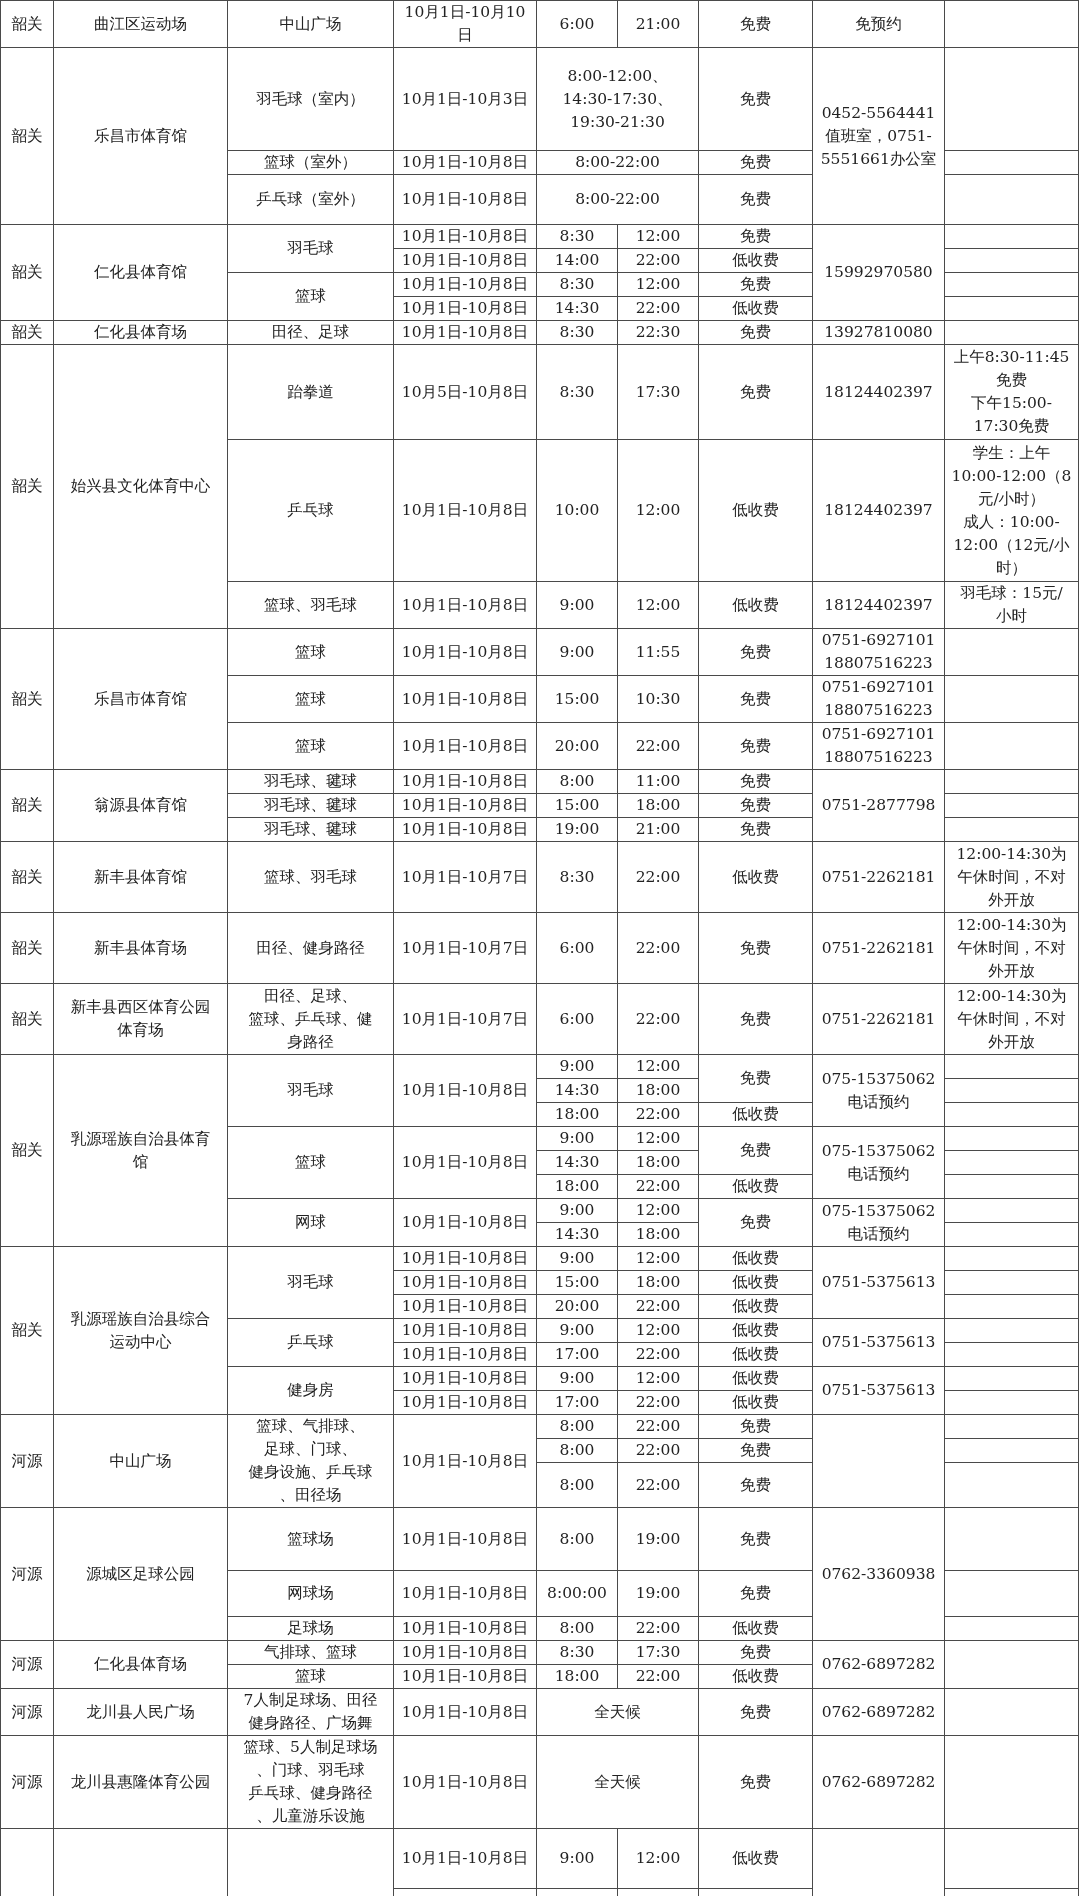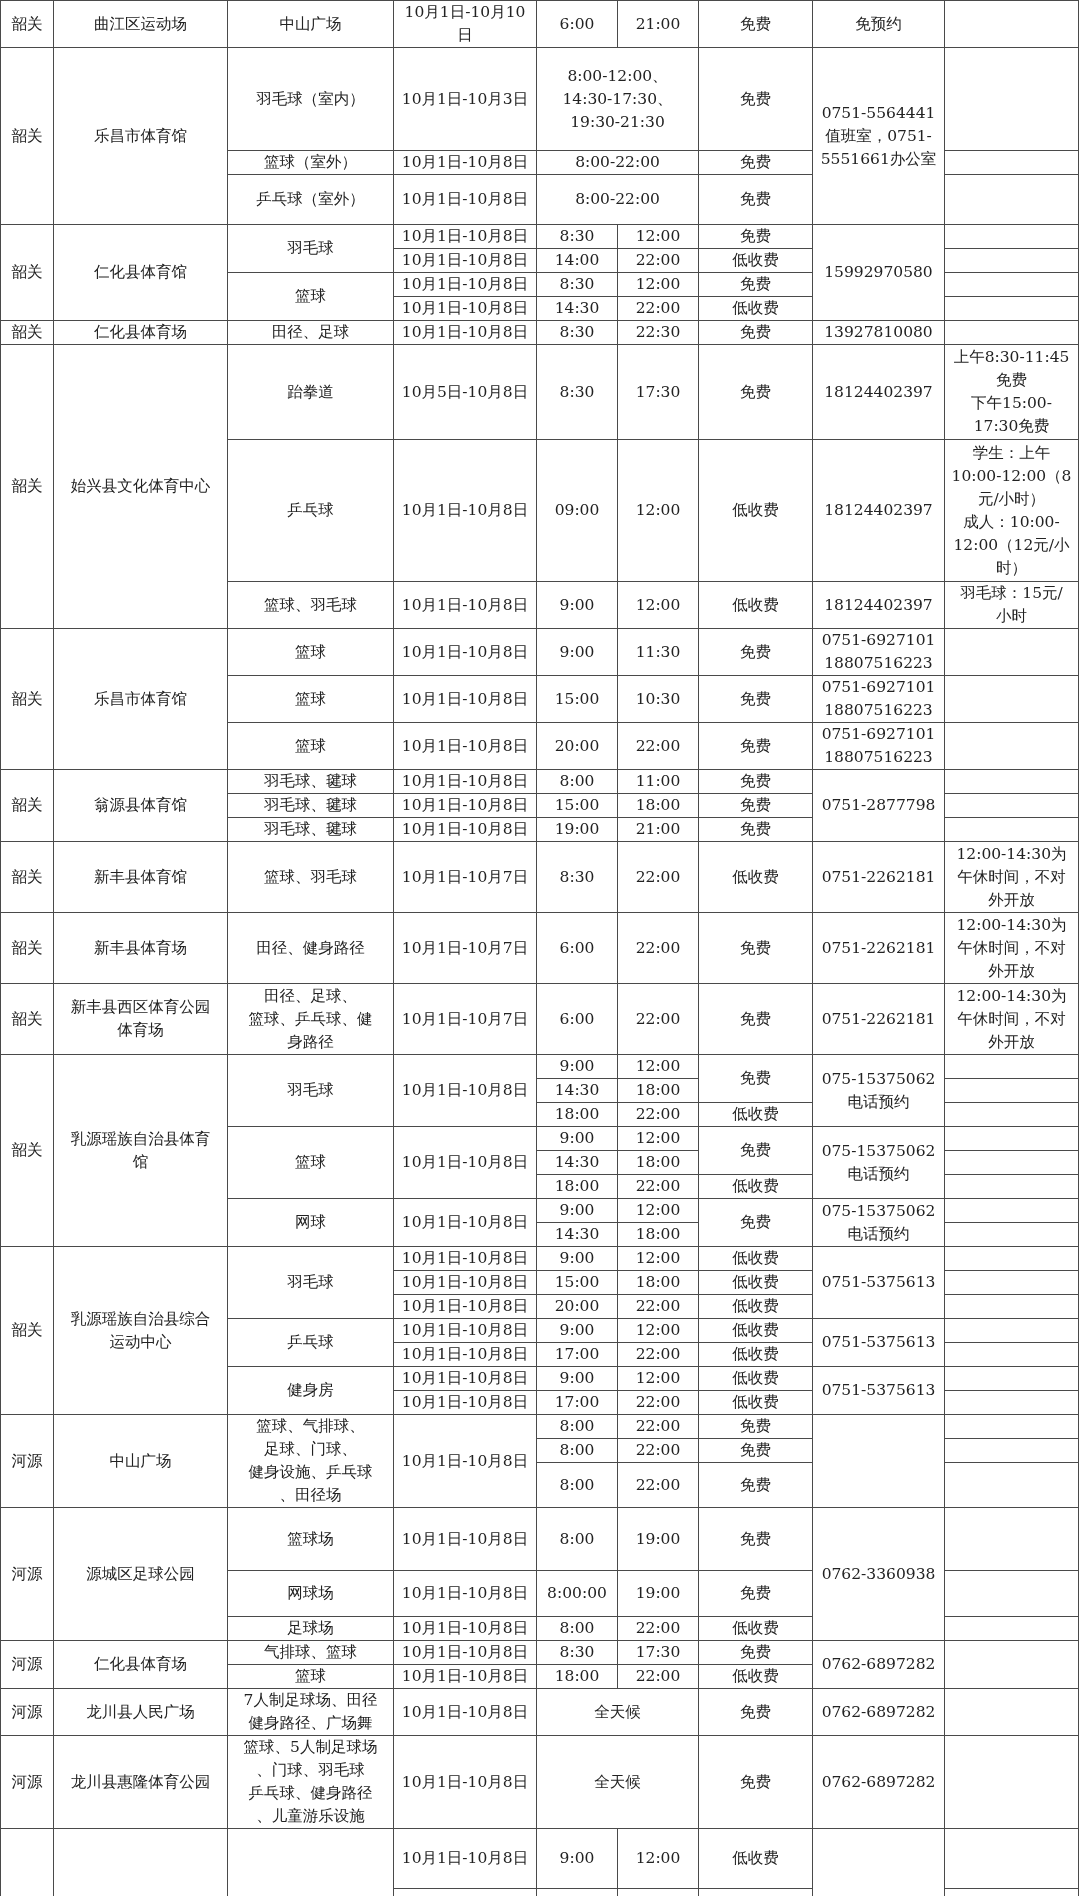--- a/index.html
+++ b/index.html
@@ -47,21 +47,21 @@
       </tr>
       <tr style="height: 103px;">
         <td rowspan="3">韶关</td>
         <td rowspan="3">乐昌市体育馆</td>
         <td>羽毛球（室内）</td>
         <td>10月1日-10月3日</td>
         <td colspan="2">8:00-12:00、
 14:30-17:30、
 19:30-21:30</td>
         <td>免费</td>
-        <td rowspan="3">0751-5564441
+        <td rowspan="3">0452-5564441
 值班室，0751-
 5551661办公室</td>
         <td></td>
       </tr>
       <tr style="height: 24px;">
         <td>篮球（室外）</td>
         <td>10月1日-10月8日</td>
         <td colspan="2">8:00-22:00</td>
         <td>免费</td>
         <td></td>
@@ -127,21 +127,21 @@
         <td>免费</td>
         <td>18124402397</td>
         <td>上午8:30-11:45
 免费
 下午15:00-
 17:30免费</td>
       </tr>
       <tr style="height: 142px;">
         <td>乒乓球</td>
         <td>10月1日-10月8日</td>
-        <td>09:00</td>
+        <td>10:00</td>
         <td>12:00</td>
         <td>低收费</td>
         <td>18124402397</td>
         <td>学生：上午
 10:00-12:00（8
 元/小时）
 成人：10:00-
 12:00（12元/小
 时）</td>
       </tr>
@@ -154,21 +154,21 @@
         <td>18124402397</td>
         <td>羽毛球：15元/
 小时</td>
       </tr>
       <tr style="height: 47px;">
         <td rowspan="3">韶关</td>
         <td rowspan="3">乐昌市体育馆</td>
         <td>篮球</td>
         <td>10月1日-10月8日</td>
         <td>9:00</td>
-        <td>11:30</td>
+        <td>11:55</td>
         <td>免费</td>
         <td>0751-6927101
 18807516223</td>
         <td></td>
       </tr>
       <tr style="height: 47px;">
         <td>篮球</td>
         <td>10月1日-10月8日</td>
         <td>15:00</td>
         <td>10:30</td>

